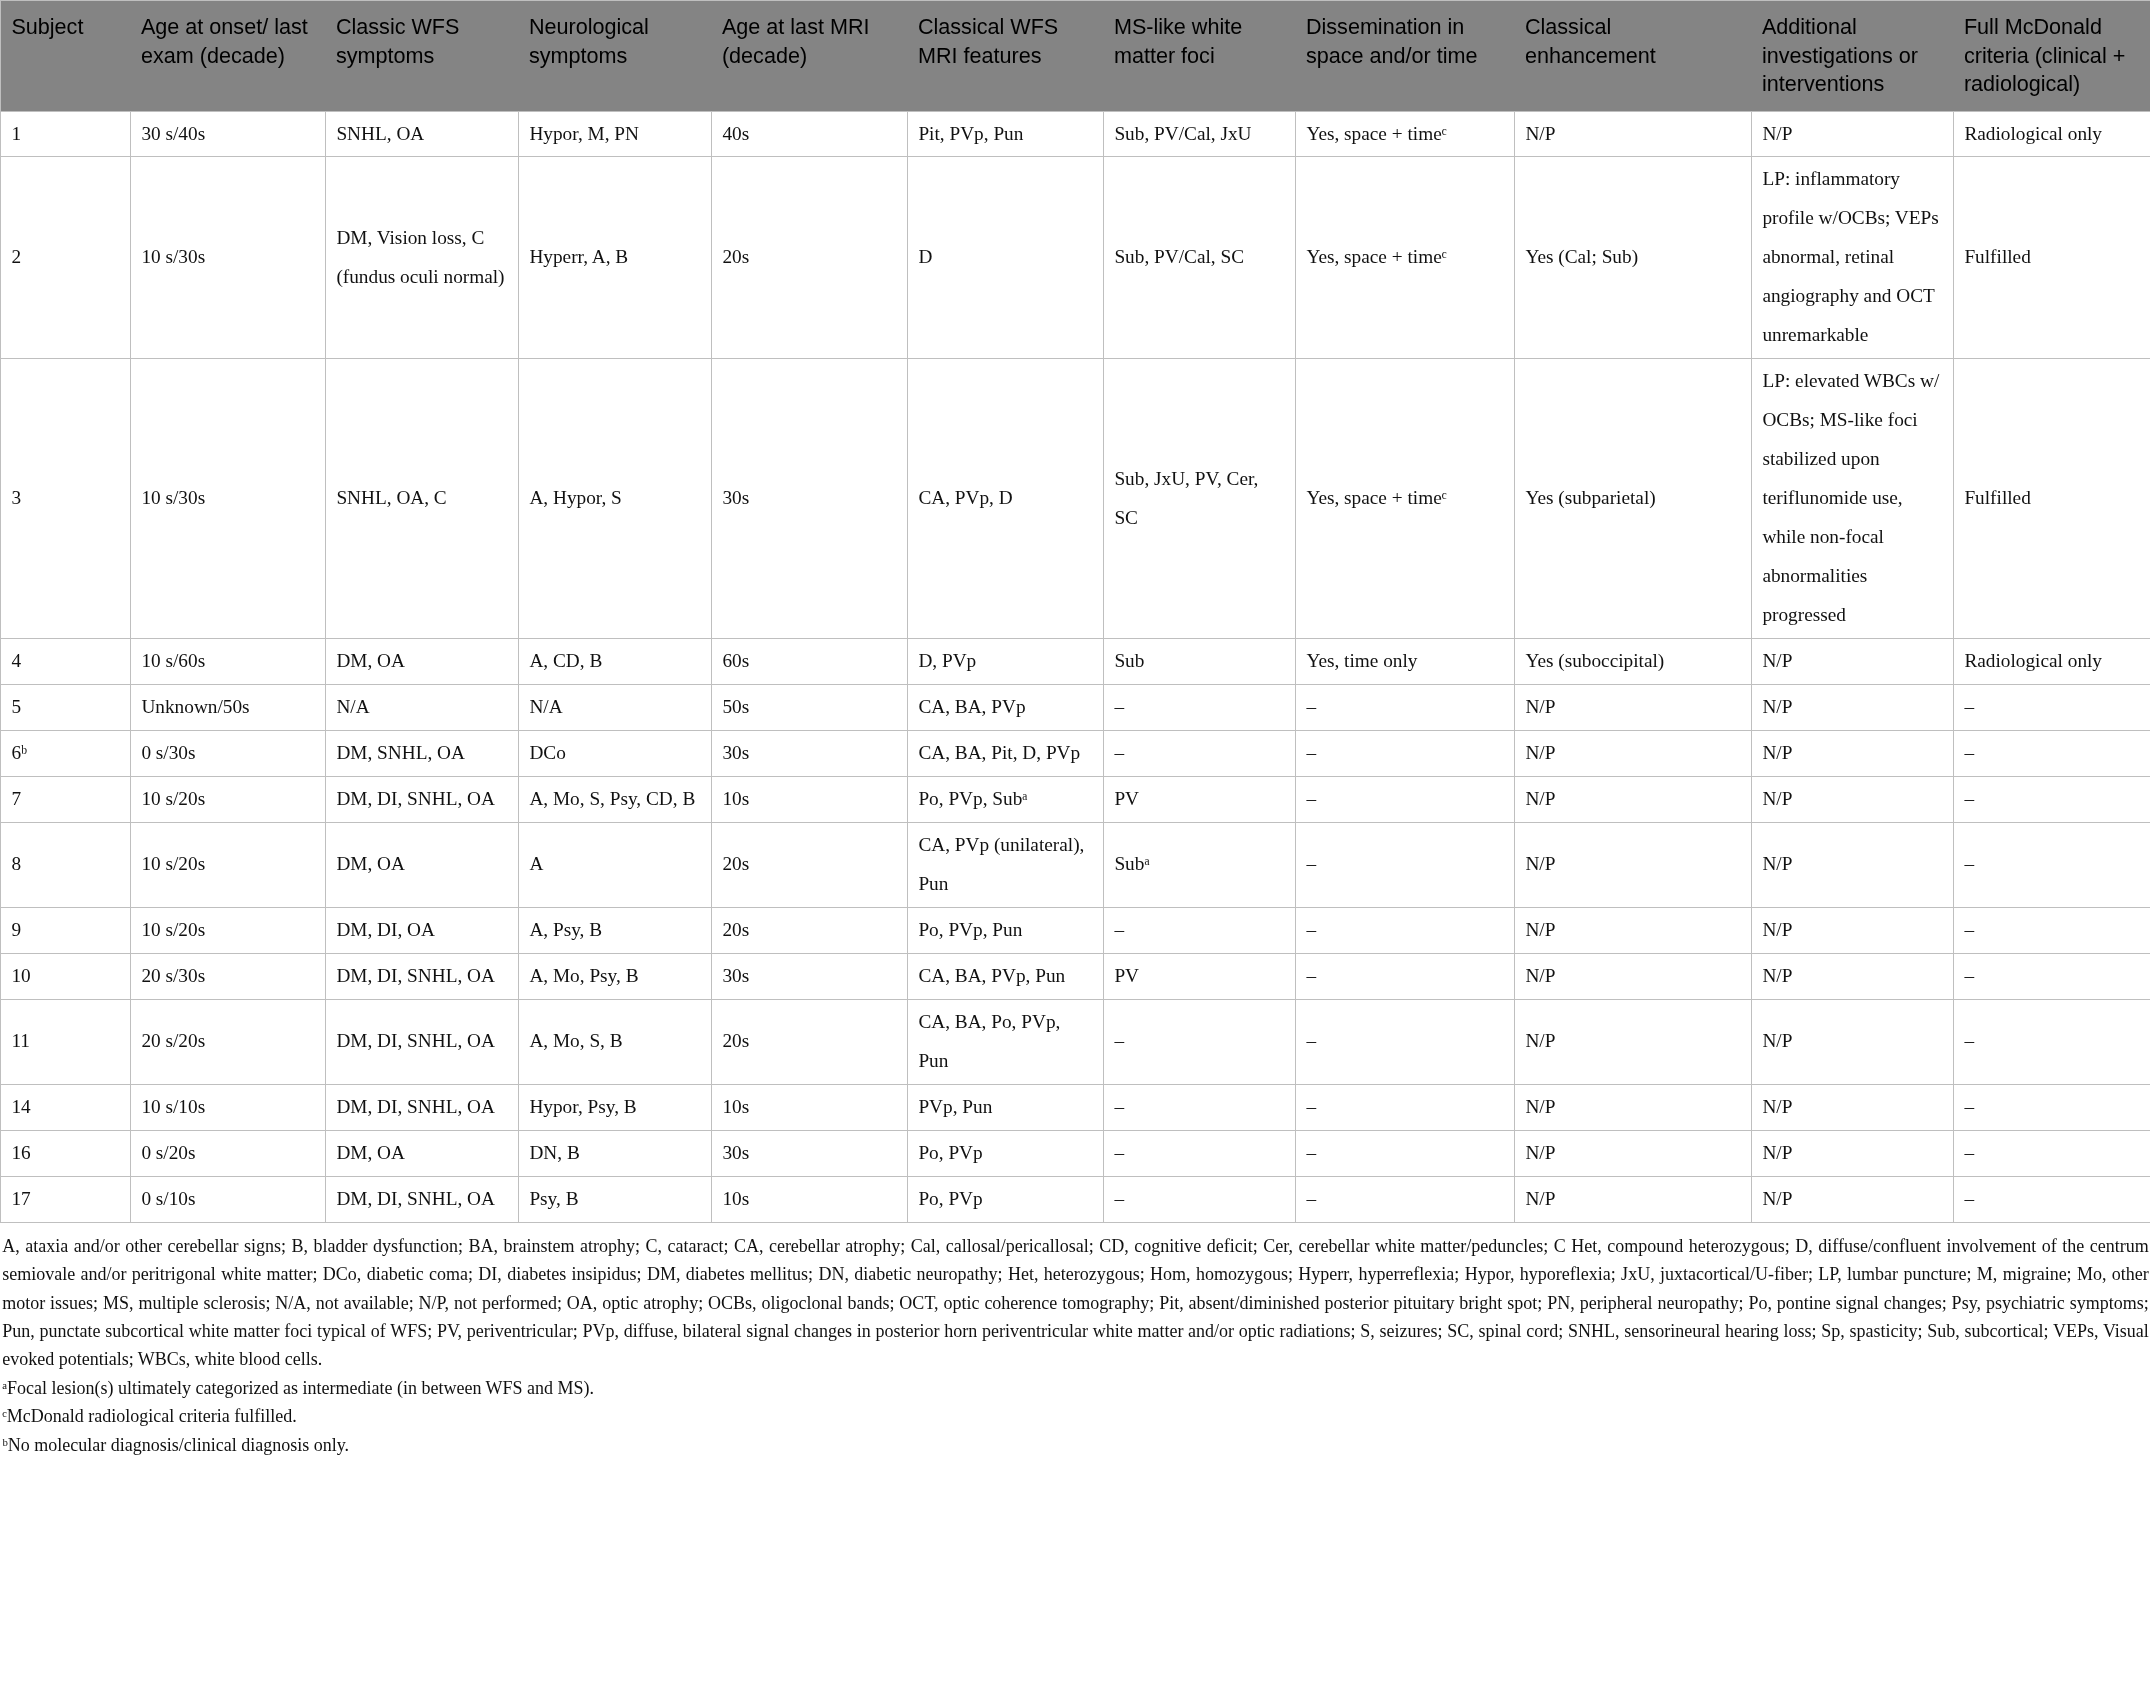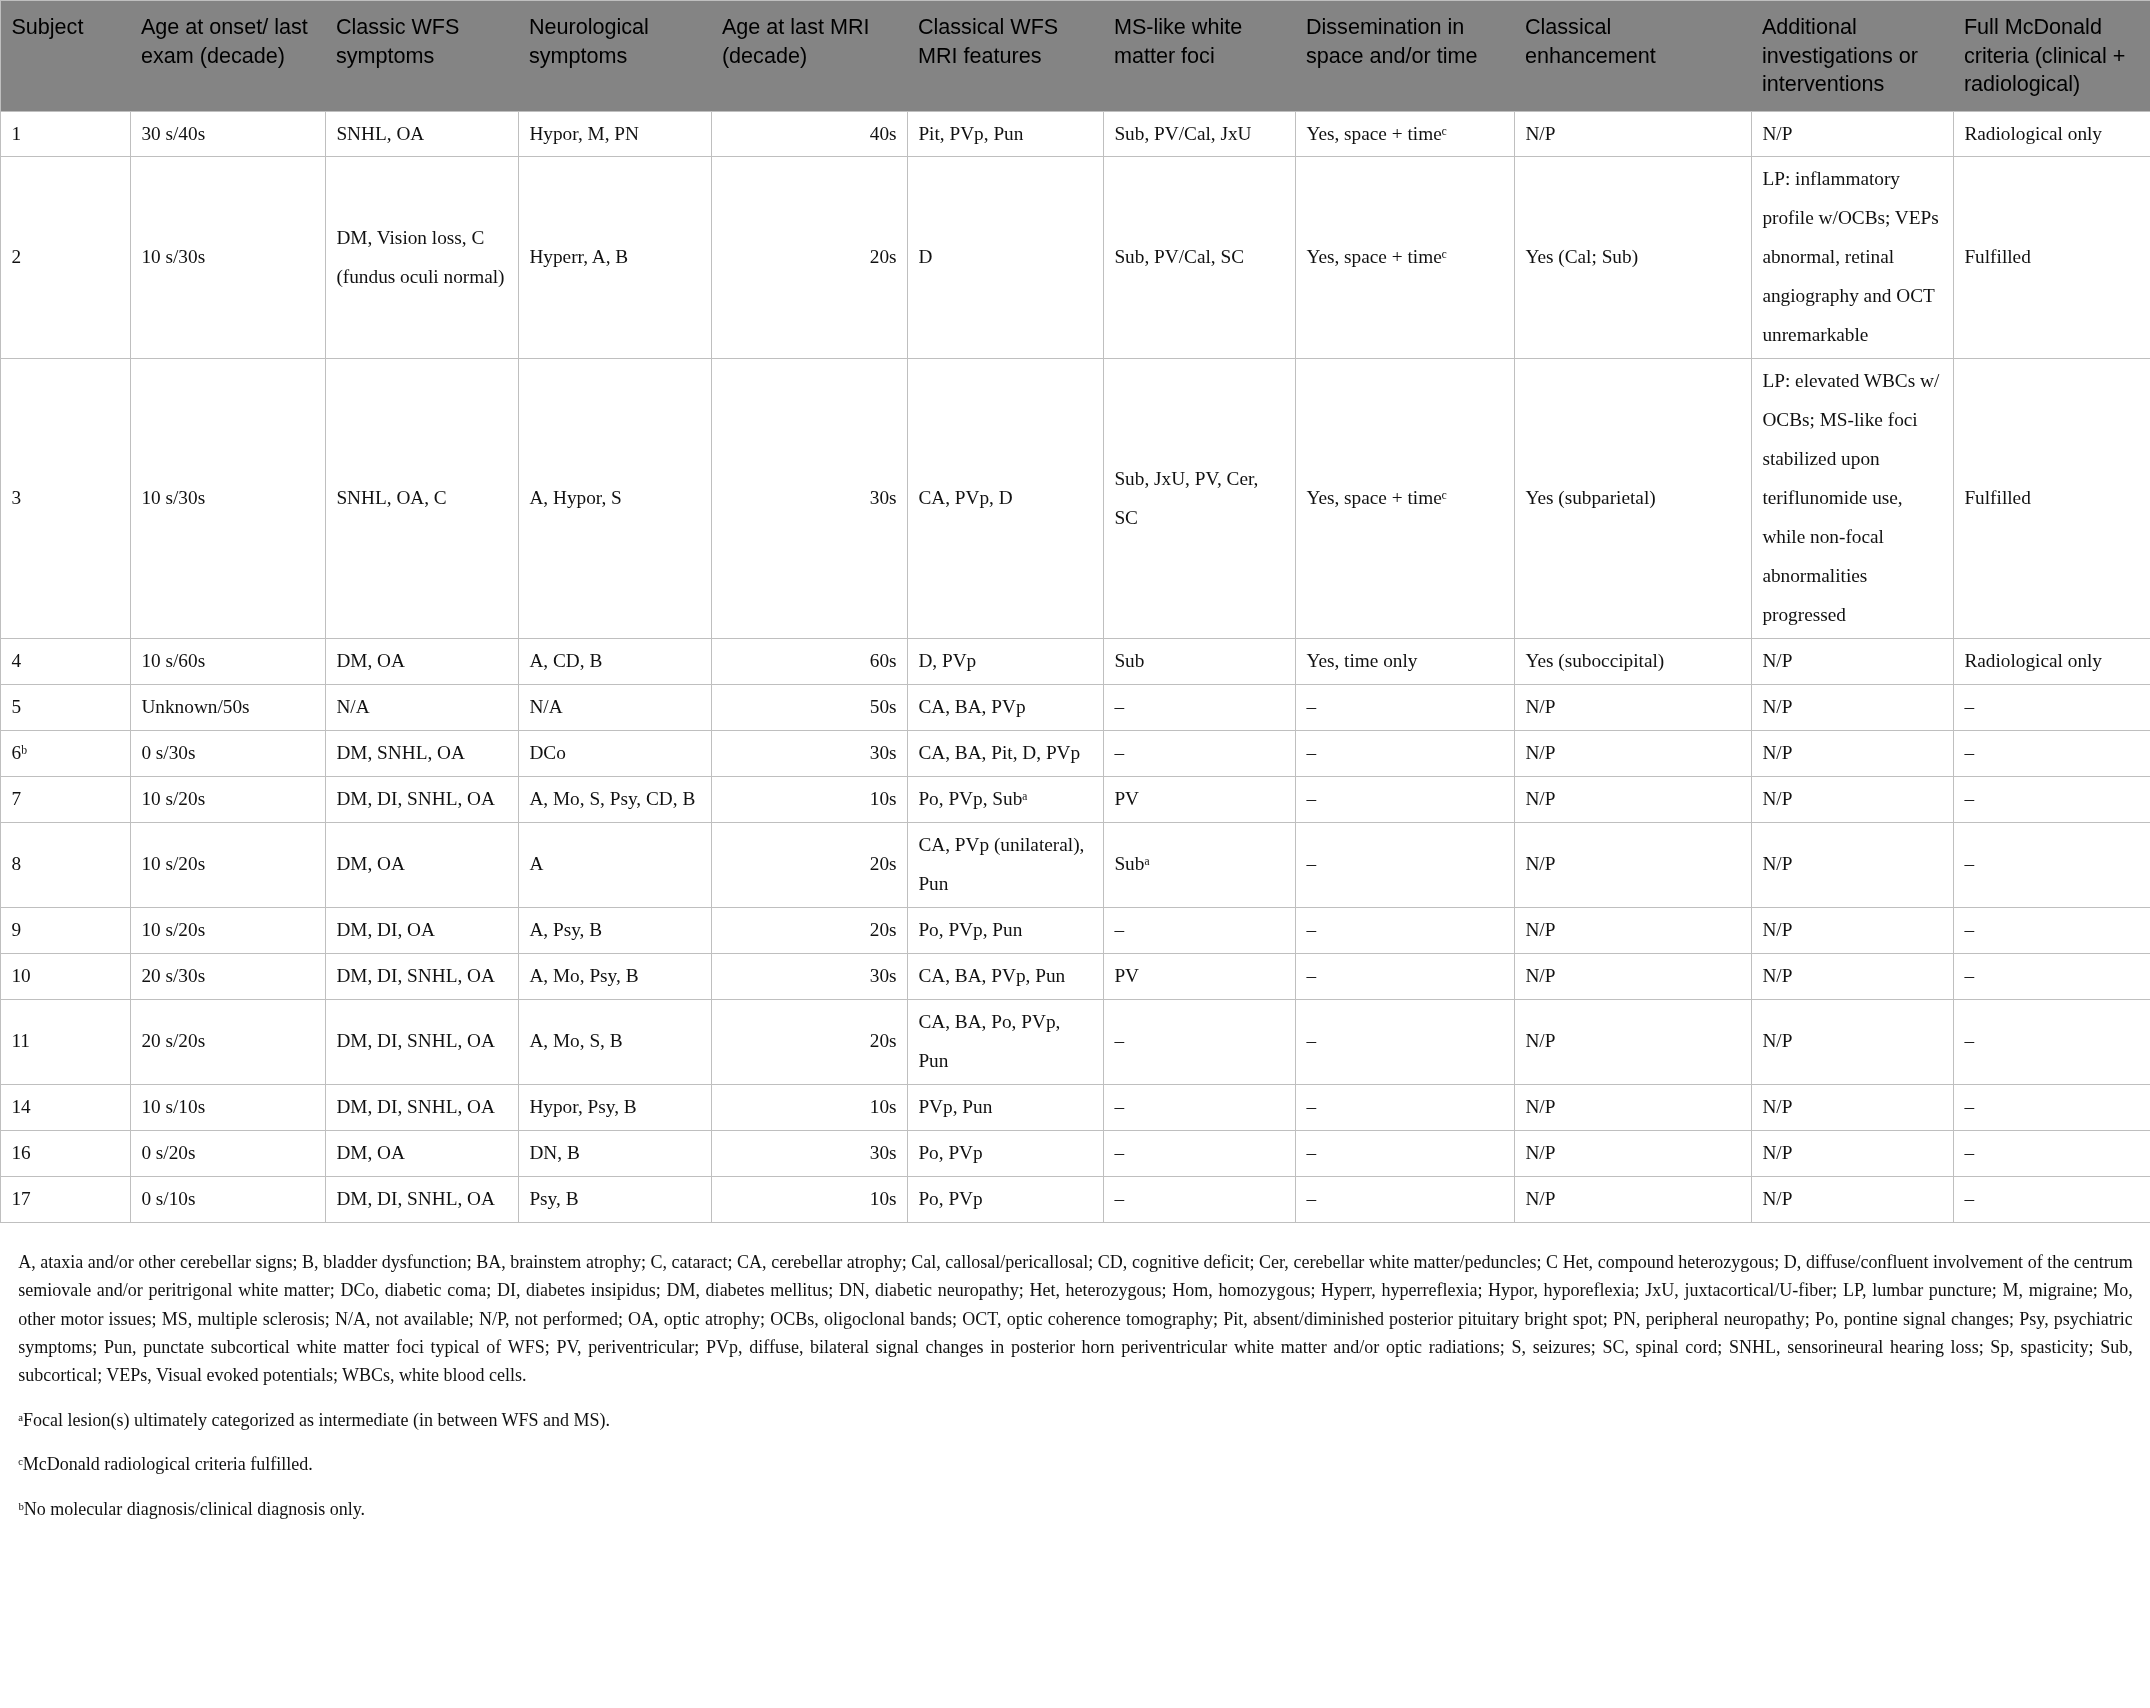--- a/index.html
+++ b/index.html
@@ -28,27 +28,27 @@
     border: none;
   }
   tbody td {
     border: 0.7px solid var(--grid);
     font-size: 19.3px;
     line-height: 2.02;
     padding: 3px 10.4px;
     vertical-align: middle;
     word-wrap: break-word;
   }
-  tbody td.center { text-align: right; }
+  tbody td.center { text-align: left; }
   .footnotes {
     padding: 9px 2.2px 0 2.2px;
     font-size: 18px;
     line-height: 1.58;
   }
-  .footnotes p { margin: 16px; }
+  .footnotes p { margin: 0; }
   .footnotes p[data-name="footnote-abbreviations"] { text-align: justify; }
 </style>
 </head>
 <body>
 
 <table data-name="results-table">
   <colgroup>
     <col style="width:130px">
     <col style="width:195px">
     <col style="width:193px">

